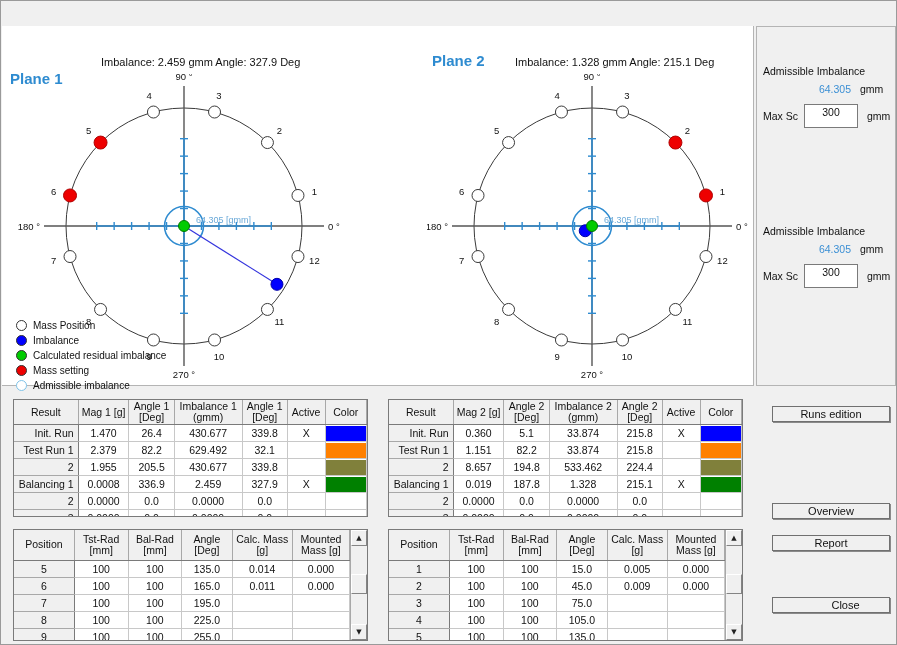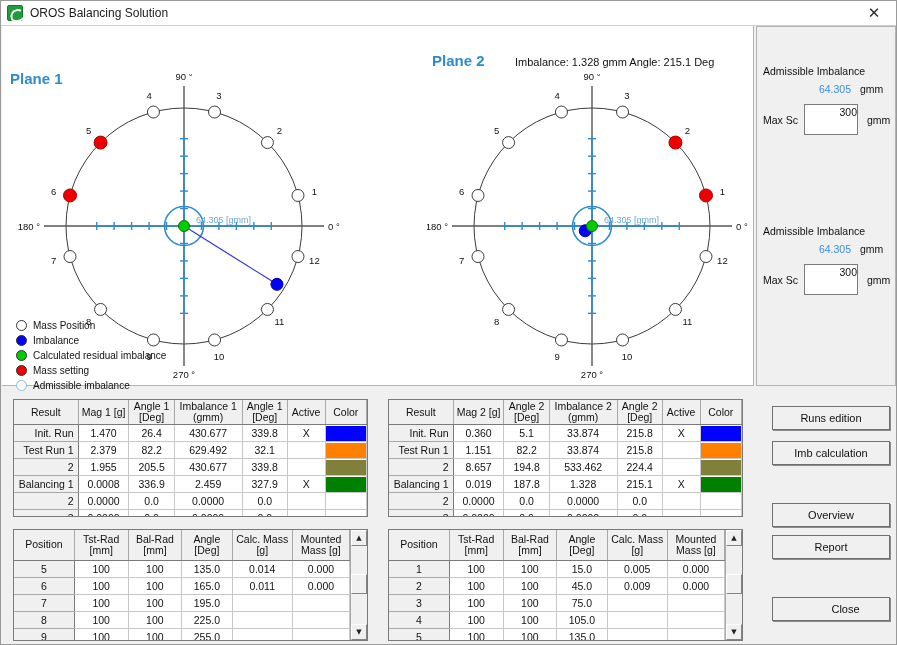--- a/index.html
+++ b/index.html
@@ -104,25 +104,25 @@
   .adm-value {
     width: 88px; text-align: right;
     font-size: 10.5px; color: #3b8fd4;
   }
   .adm-unit { font-size: 10.5px; color: #111; margin-left: 9px; }
   .maxsc-row {
     display: flex; align-items: center; margin-top: 9px; padding-left: 6px;
   }
   .maxsc-label { font-size: 10.5px; color: #111; }
   .maxsc-input {
-    width: 54px; height: 31px;
+    width: 54px; height: 24px;
     background: #ffffff;
     border: 1px solid #7a7a7a;
     font-size: 10.5px; color: #111;
-    text-align: right; line-height: 15px;
+    text-align: center; line-height: 15px;
     margin-left: 6px;
   }
   .maxsc-unit { font-size: 10.5px; color: #111; margin-left: 9px; }
 
   
   .grid {
     position: absolute;
     border: 1px solid #7a7a7a;
     background: #ffffff;
     font-size: 10.5px; color: #111;
@@ -186,49 +186,45 @@
     width: 16px; height: 20px;
     background: #f0f0f0;
     border: 1px solid #848484;
     border-top-color: #ffffff; border-left-color: #ffffff;
     cursor: pointer;
   }
 
   
   .btn {
     position: absolute;
-    width: 118px; height: 24px;
+    width: 118px; height: 16px;
     background: #f0f0f0;
     border: 1px solid #707070;
     box-shadow: 1px 1px 0 #8a8a8a;
     font-size: 11px; color: #111;
     display: flex; align-items: center; justify-content: center;
     cursor: pointer;
     font-family: "Liberation Sans", sans-serif;
   }
   #btn-runs    { left: 771px; top: 405px; }
   #btn-imb     { left: 771px; top: 440px; }
   #btn-over    { left: 771px; top: 502px; }
   #btn-report  { left: 771px; top: 534px; }
   #btn-close   { left: 771px; top: 596px; padding-left: 29px; }
 </style>
 </head>
 <body>
 
 <div id="app">
 
-  <div id="titlebar">
-    <div id="app-icon"></div>
-    <div id="title-text">OROS Balancing Solution</div>
-    <div id="close-btn">✕</div>
-  </div>
 
   <div id="chart-area">
 
     <div class="plane-name" id="plane1-name" style="position:absolute">Plane 1</div>
+    <div class="plane-sub" id="plane1-sub" style="position:absolute">Imbalance: 2.459 gmm Angle: 327.9 Deg</div>
 
     <div class="plane-name" id="plane2-name" style="position:absolute">Plane 2</div>
     <div class="plane-sub" id="plane2-sub" style="position:absolute">Imbalance: 1.328 gmm Angle: 215.1 Deg</div>
 
     <svg class="polar" id="polar1" viewBox="0 0 340 310">
         <circle cx="172" cy="152" r="118" fill="none" stroke="#3a3a3a" stroke-width="1"></circle>
         <line x1="32" y1="152" x2="312" y2="152" stroke="#555" stroke-width="1.4"></line>
         <line x1="172" y1="12" x2="172" y2="292" stroke="#555" stroke-width="1.4"></line>
         <line x1="84.68" y1="152" x2="259.32" y2="152" stroke="#2e8bd0" stroke-width="1.6"></line>
         <line x1="172" y1="64.68" x2="172" y2="239.32" stroke="#2e8bd0" stroke-width="1.6"></line>
@@ -725,18 +721,17 @@
         </table>
       </div>
     <div class="vscroll">
       <div class="vs-btn">▲</div>
       <div class="vs-thumb"></div>
       <div class="vs-btn bottom">▼</div>
     </div>
   </div>
 
   <div class="btn" id="btn-runs">Runs edition</div>
-  <div class="btn" id="btn-imb">Imb calculation</div>
   <div class="btn" id="btn-report">Report</div>
   <div class="btn" id="btn-over">Overview</div>
   <div class="btn" id="btn-close">Close</div>
 
 </div>
 
 </body></html>

